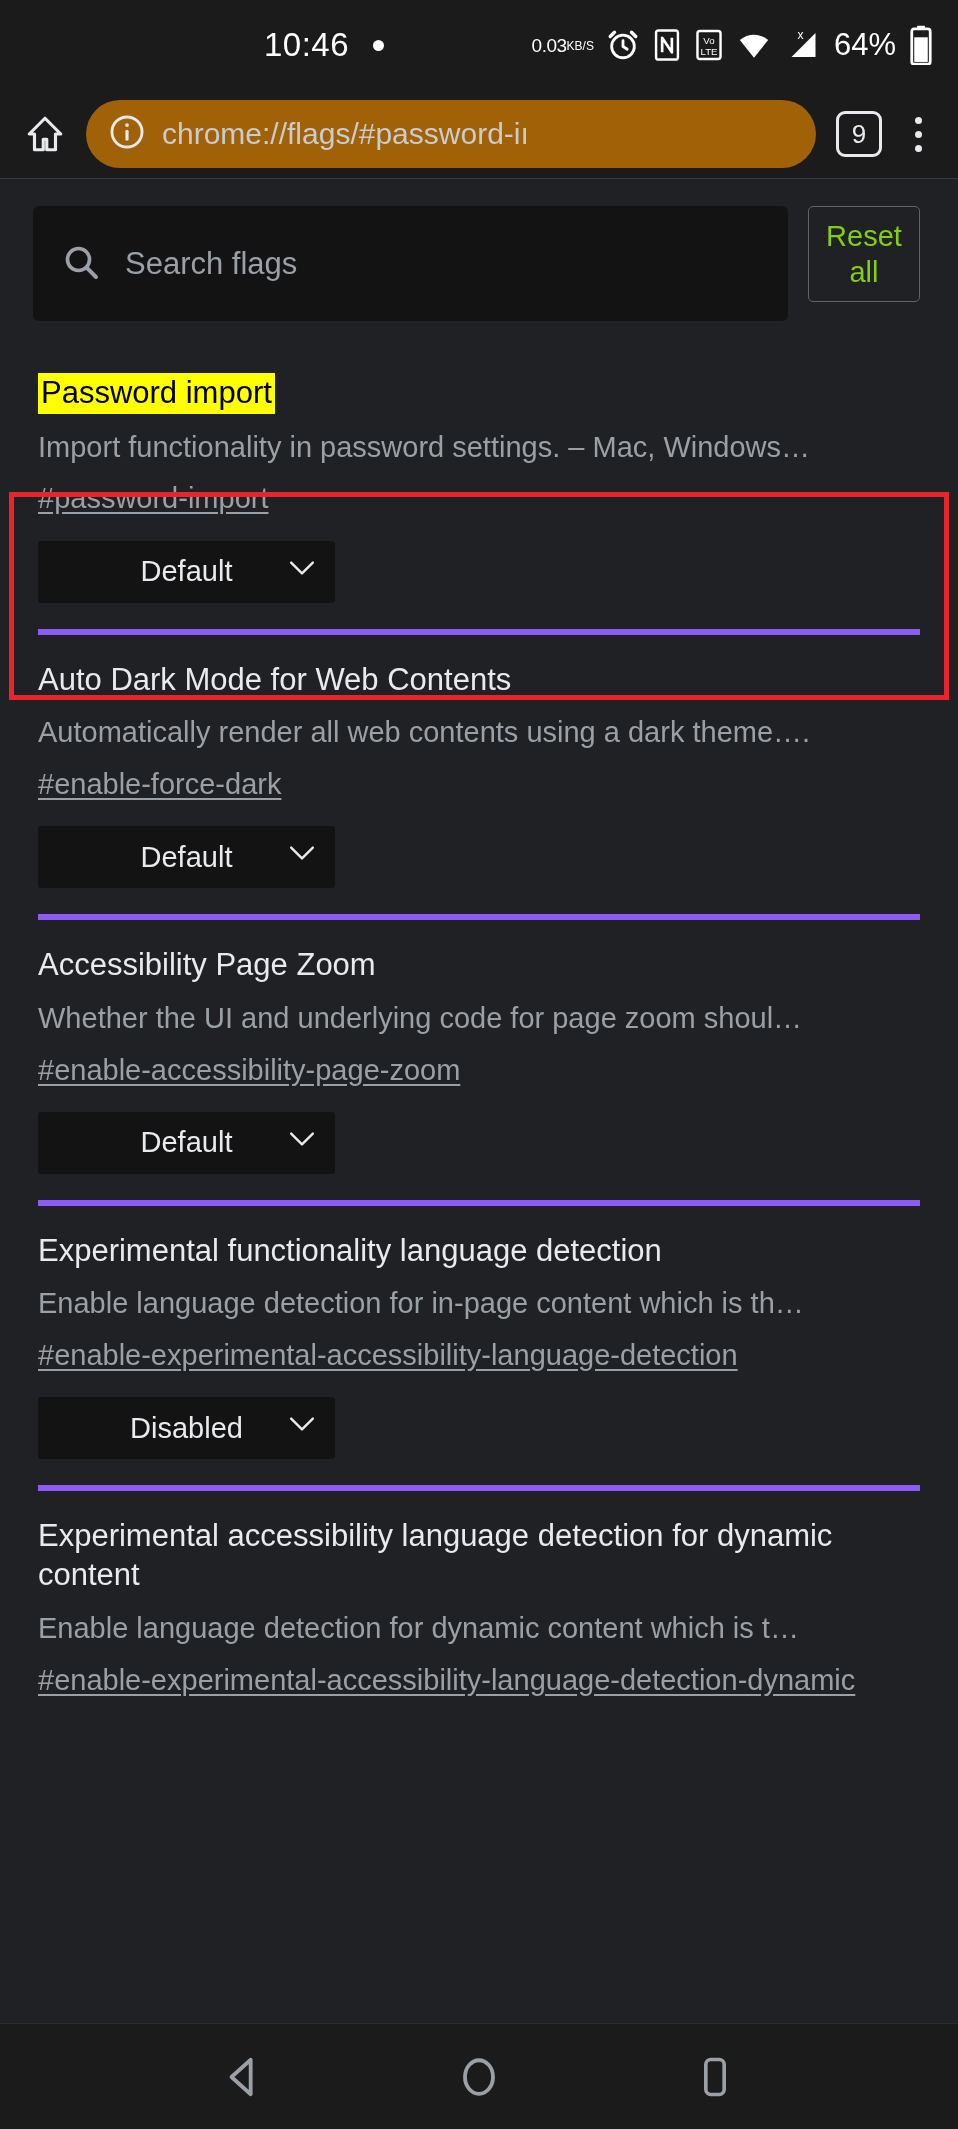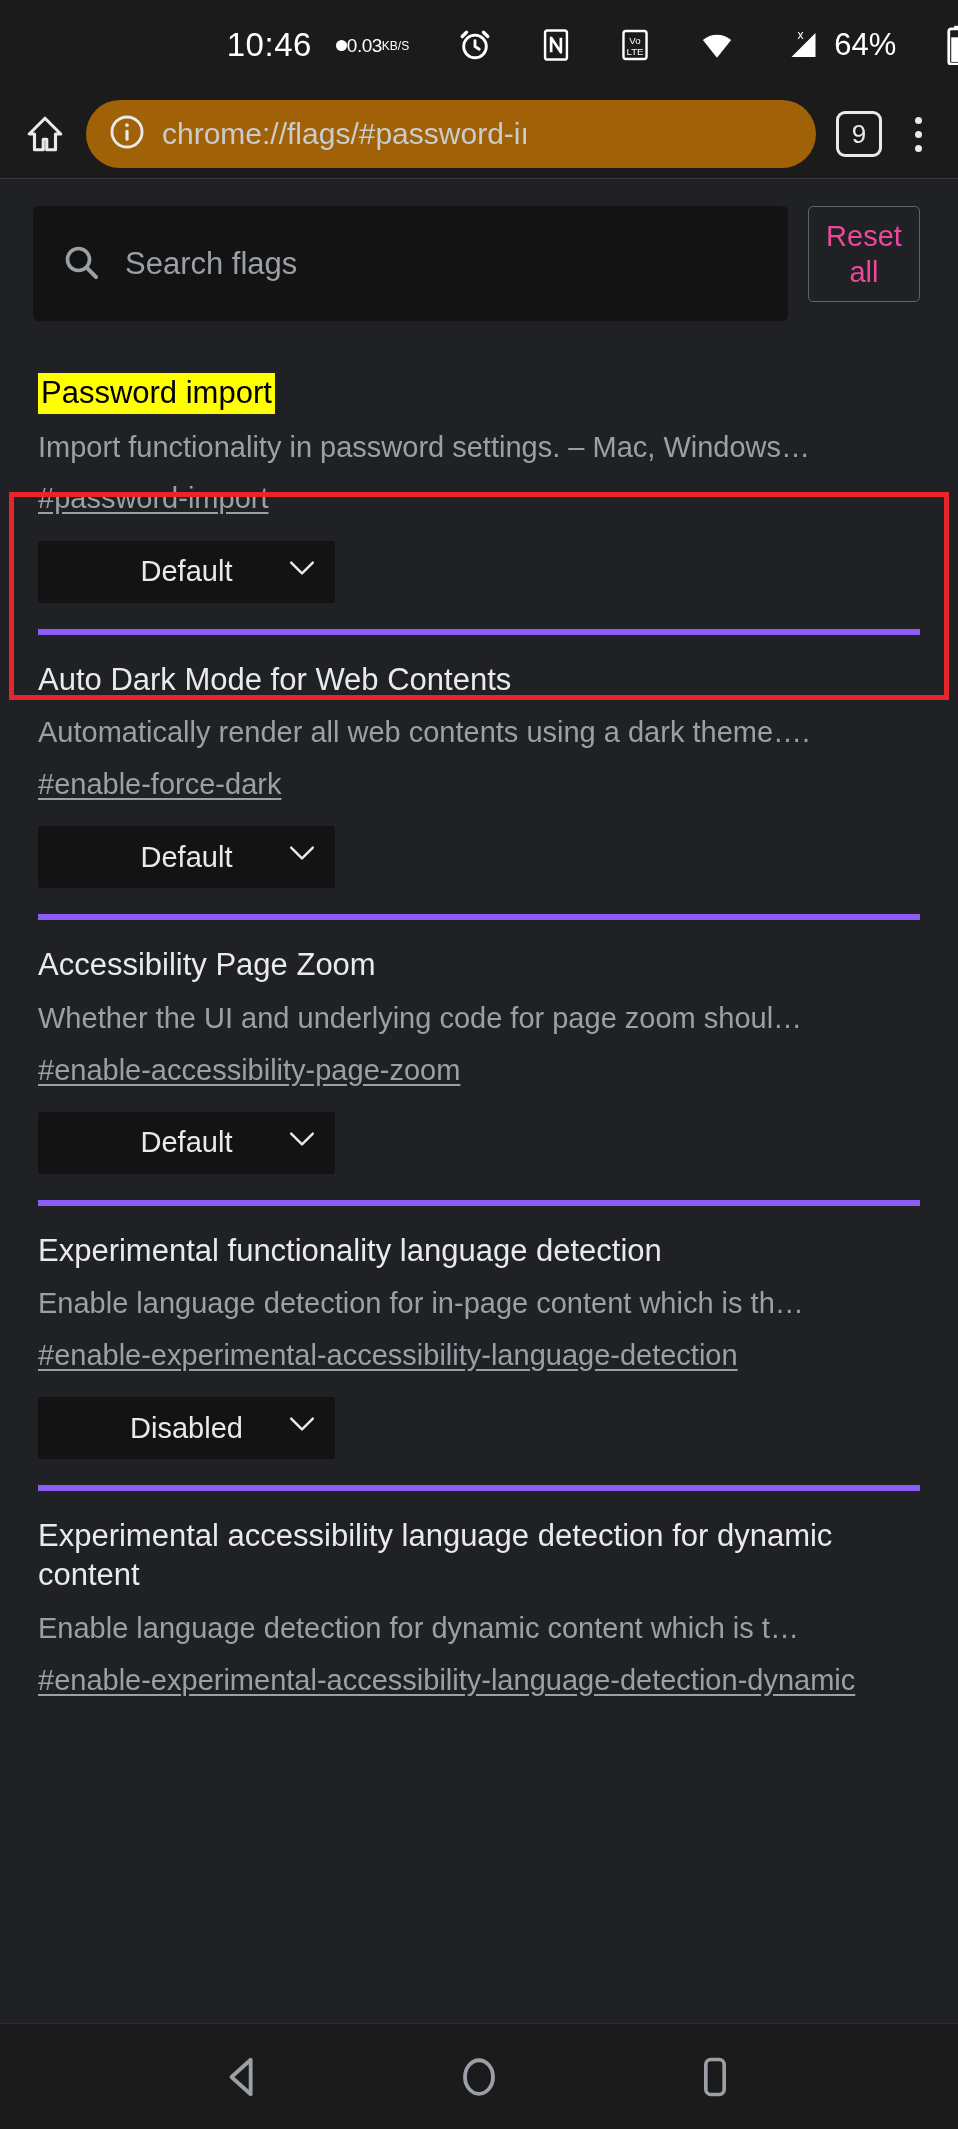--- a/index.html
+++ b/index.html
@@ -59,21 +59,21 @@
     margin-left: auto;
   }
   .netspeed {
     display: flex;
     flex-direction: row;
     align-items: center;
     line-height: 1;
   }
   .netspeed .n1 { font-size: 19px; letter-spacing: -0.5px; }
   .netspeed .n2 { font-size: 12px; margin-top: 2px; }
-  .sicon { display: flex; align-items: center; justify-content: center; margin-left: 37px; }
+  .sicon { display: flex; align-items: center; justify-content: center; }
   .battery-pct { font-size: 31px; margin-left: 2px; }
 
   
   .toolbar {
     height: 88px;
     background: #1b1b1b;
     display: flex;
     align-items: center;
     padding: 0 18px;
     gap: 14px;
@@ -151,21 +151,21 @@
   }
   .search-placeholder {
     color: #9aa0a6;
     font-size: 31px;
   }
   .reset-all {
     width: 112px;
     min-height: 96px;
     border: 1px solid #5f6368;
     border-radius: 5px;
-    color: #ec4899;
+    color: #84cc16;
     font-size: 29px;
     line-height: 1.25;
     text-align: center;
     display: flex;
     align-items: center;
     justify-content: center;
     padding: 6px 10px;
     flex: 0 0 auto;
   }
 

